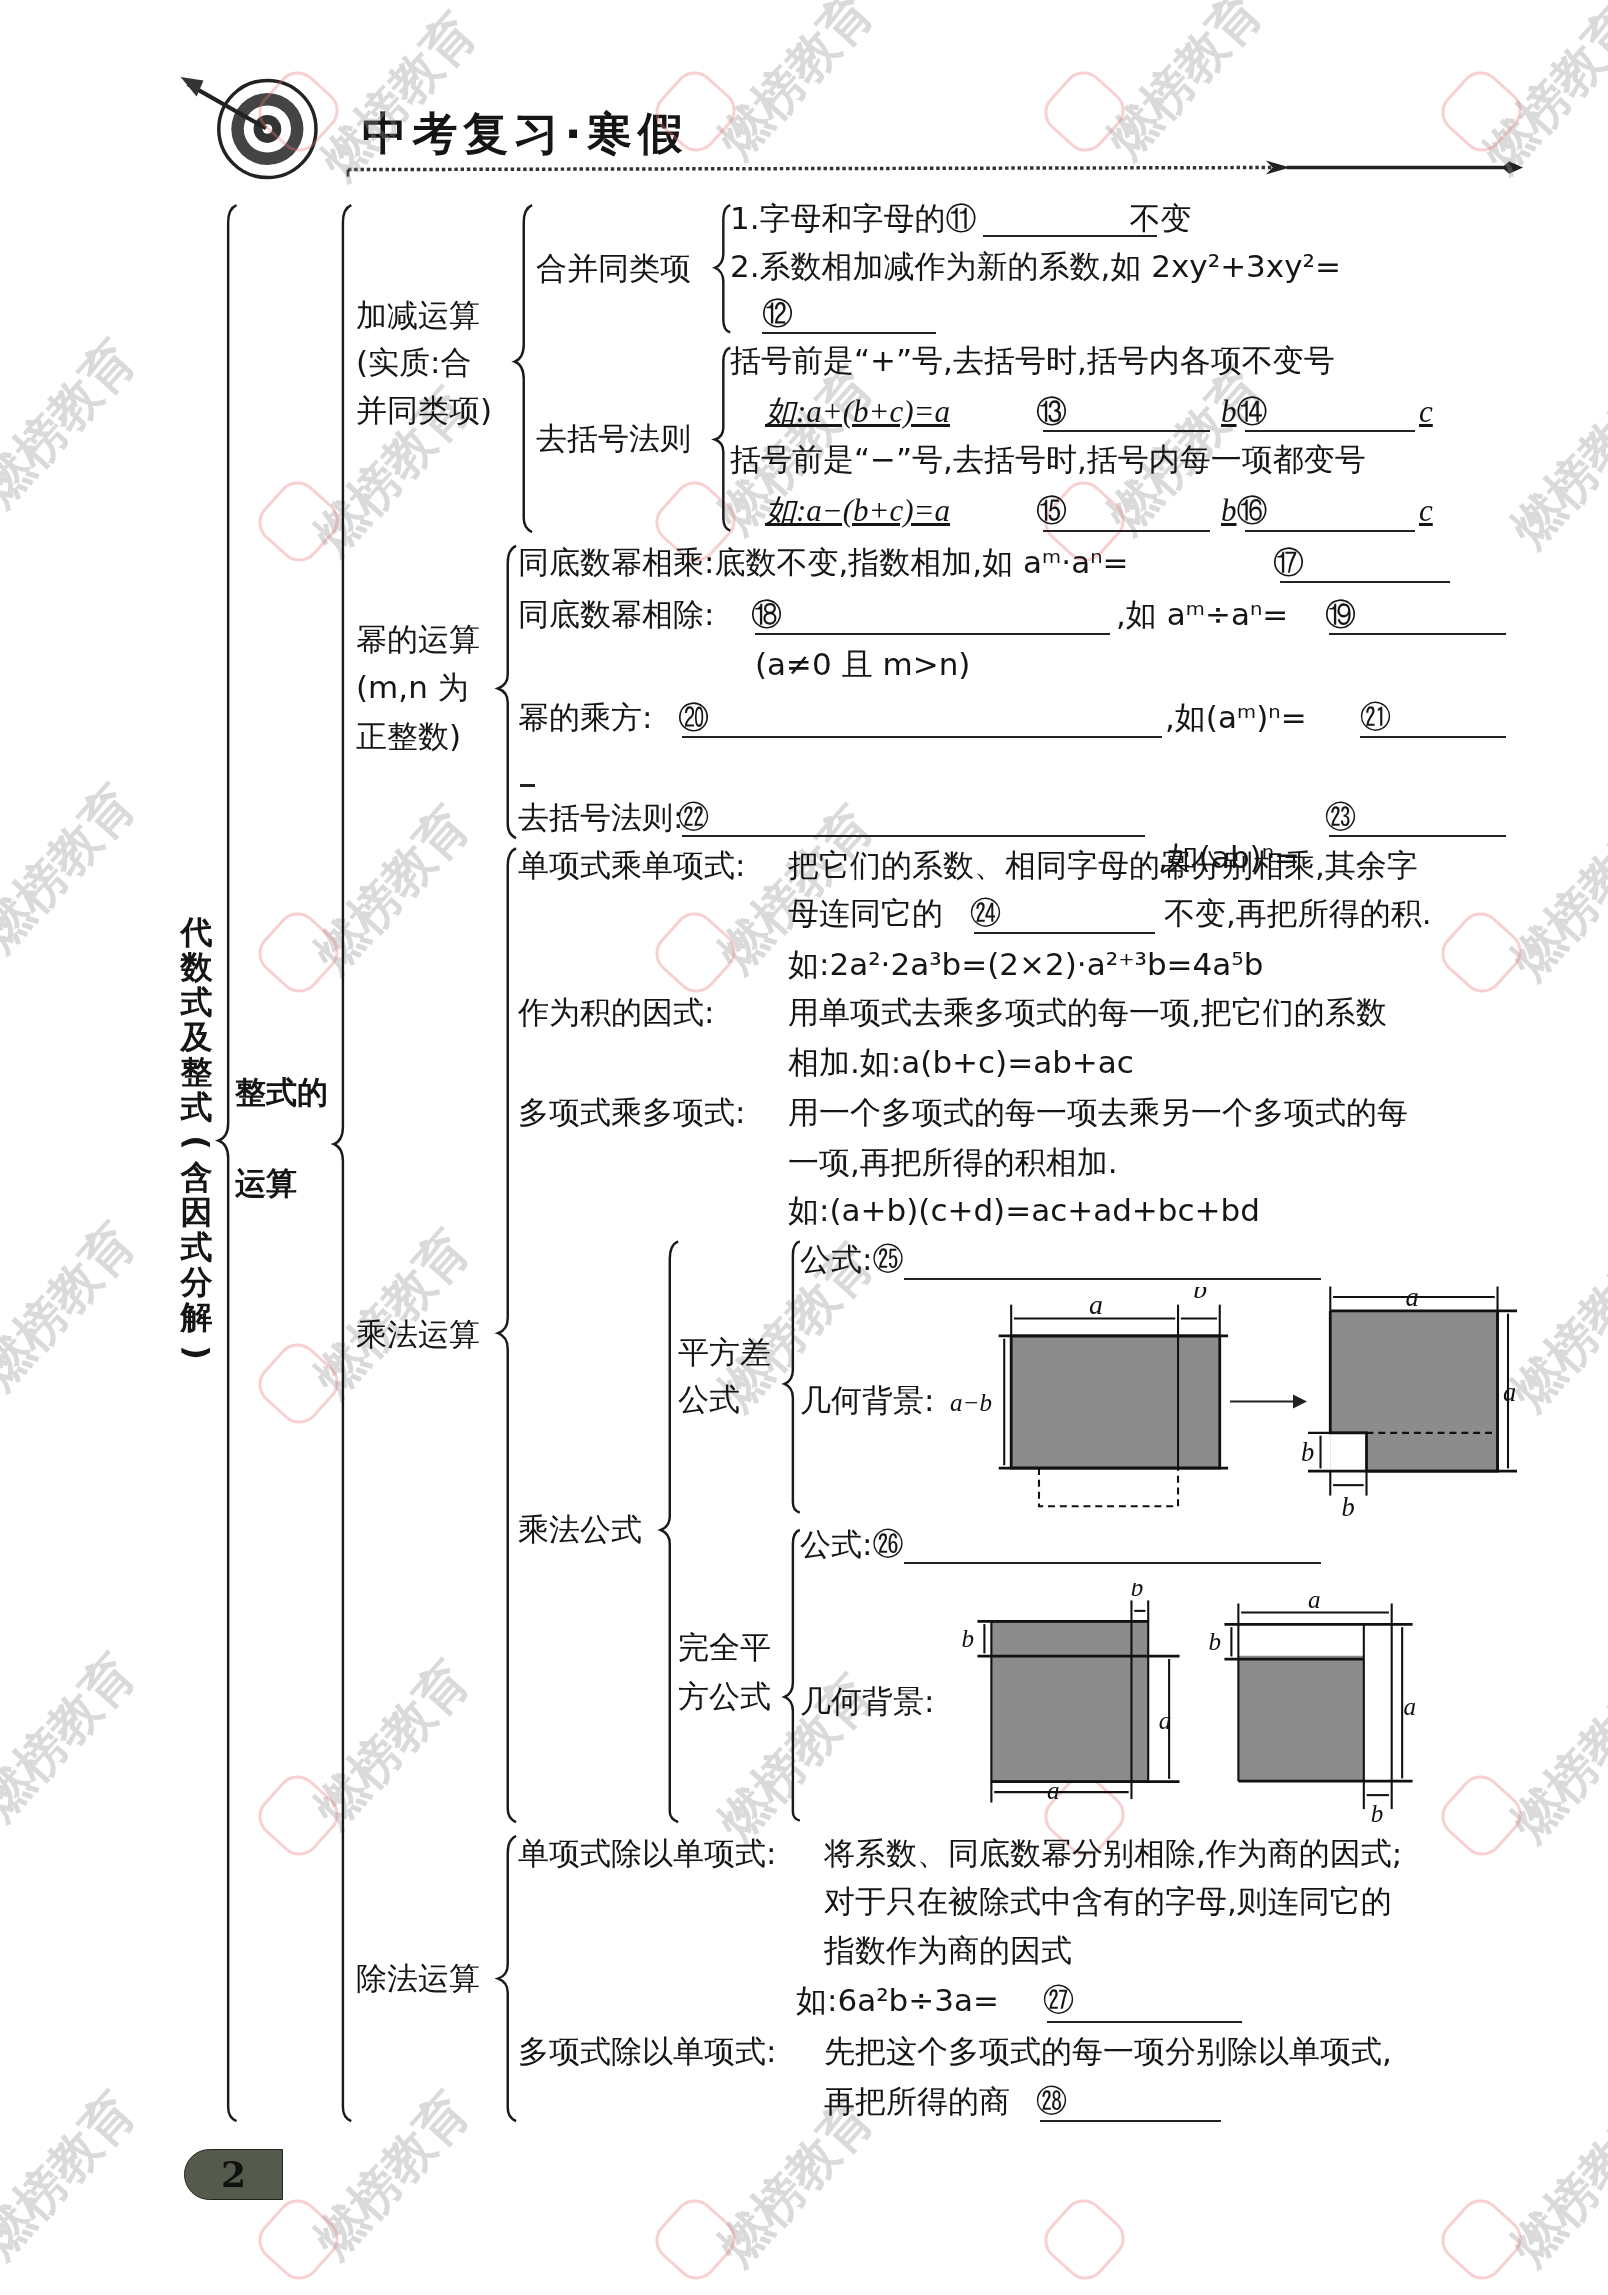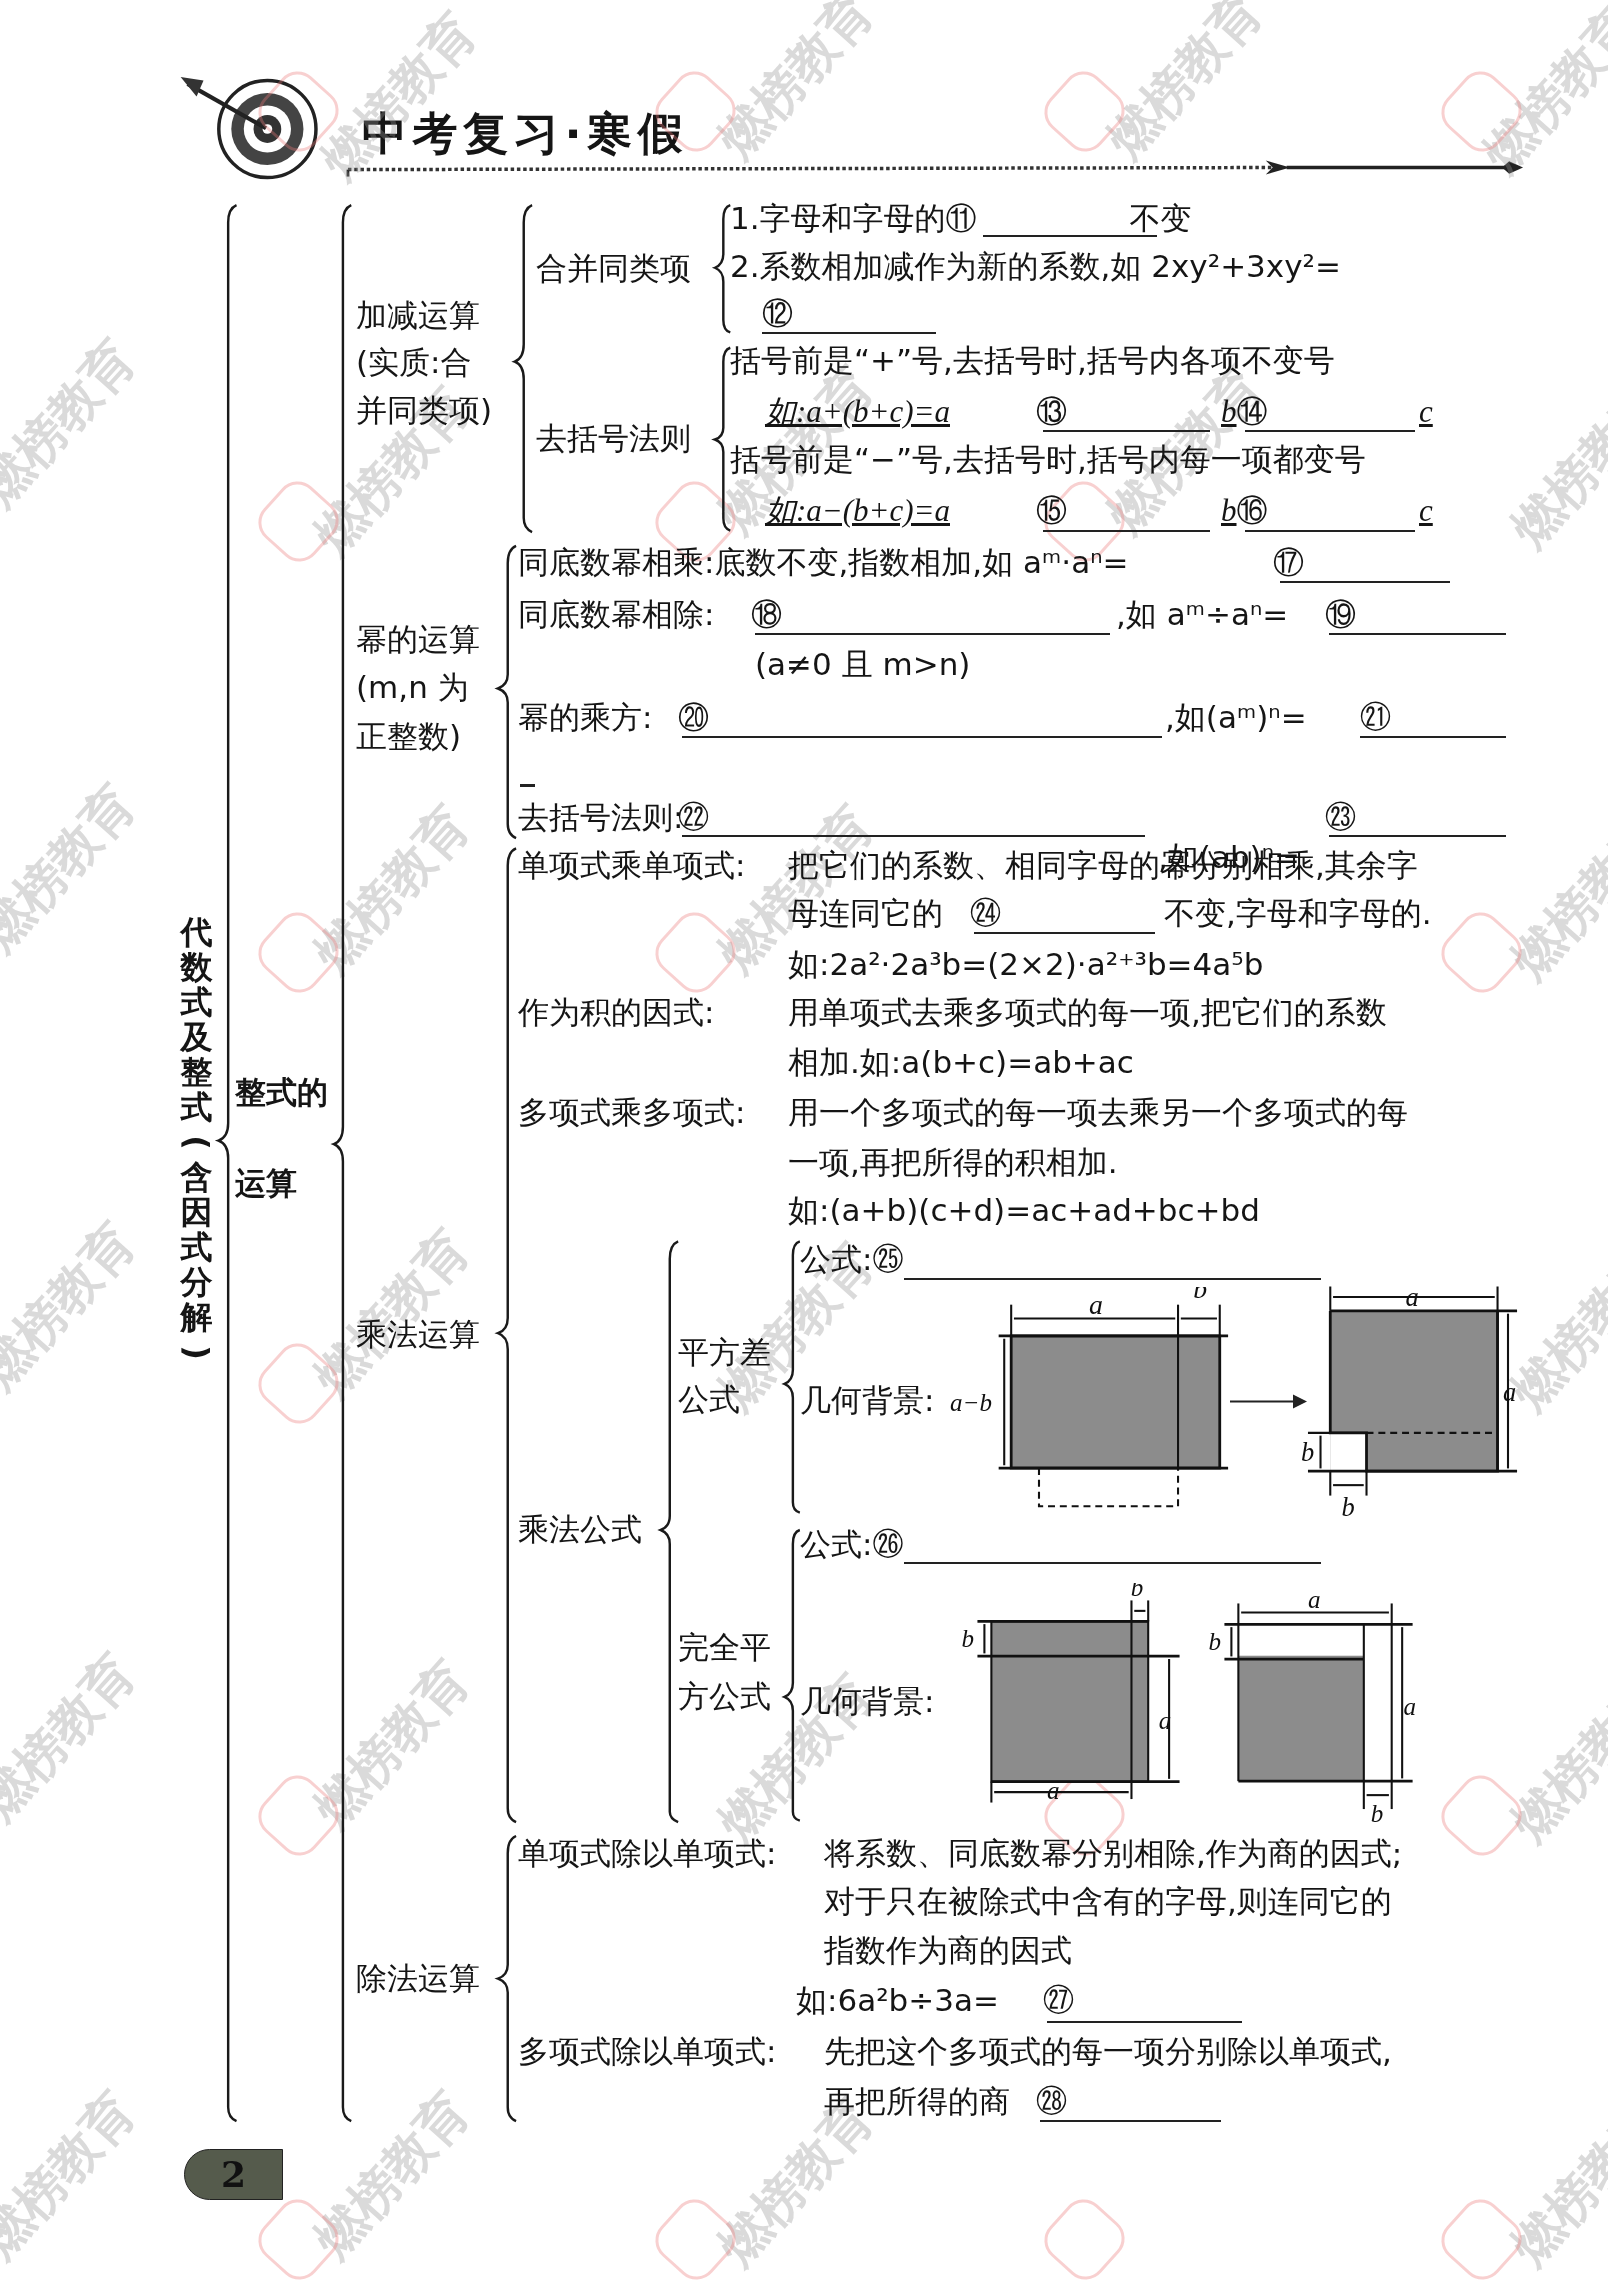--- a/index.html
+++ b/index.html
@@ -203,21 +203,21 @@
 </div>
 
 <div>
   <div class="lbl" style="left:356px;top:1311px">乘法运算</div>
 
   <div class="t" style="left:518px;top:844px">单项式乘单项式:</div>
   <div class="t" style="left:788px;top:844px">把它们的系数、相同字母的幂分别相乘,其余字</div>
   <div class="t" style="left:788px;top:892px">母连同它的</div>
   <div class="t" style="left:970px;top:892px">㉔</div>
   <div class="blank" style="left:974px;top:932px;width:181px"></div>
-  <div class="t" style="left:1164px;top:892px">不变,字母和字母的.</div>
+  <div class="t" style="left:1164px;top:892px">不变,再把所得的积.</div>
   <div class="t" style="left:788px;top:943px">如:2a²·2a³b=(2×2)·a²⁺³b=4a⁵b</div>
 
   <div class="t" style="left:518px;top:991px">作为积的因式:</div>
   <div class="t" style="left:788px;top:991px">用单项式去乘多项式的每一项,把它们的系数</div>
   <div class="t" style="left:788px;top:1041px">相加.如:a(b+c)=ab+ac</div>
 
   <div class="t" style="left:518px;top:1091px">多项式乘多项式:</div>
   <div class="t" style="left:788px;top:1091px">用一个多项式的每一项去乘另一个多项式的每</div>
   <div class="t" style="left:788px;top:1141px">一项,再把所得的积相加.</div>
   <div class="t" style="left:788px;top:1189px">如:(a+b)(c+d)=ac+ad+bc+bd</div>

